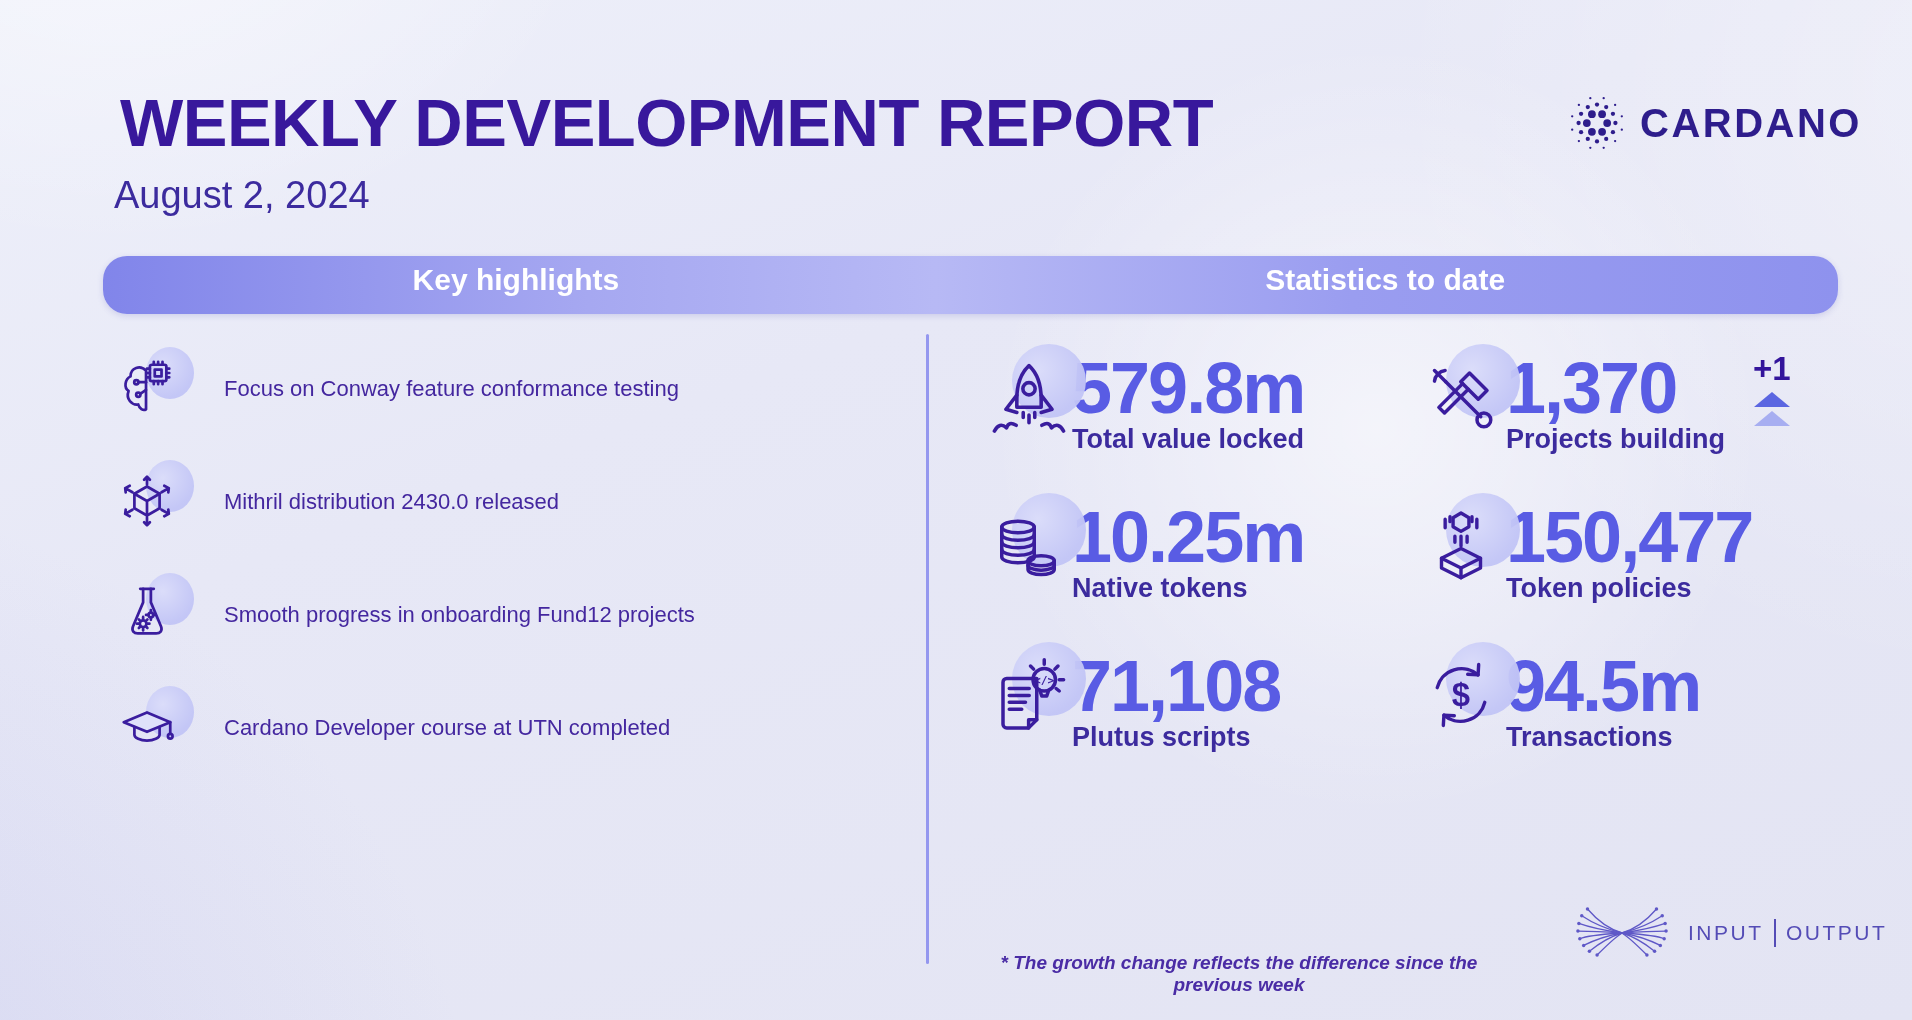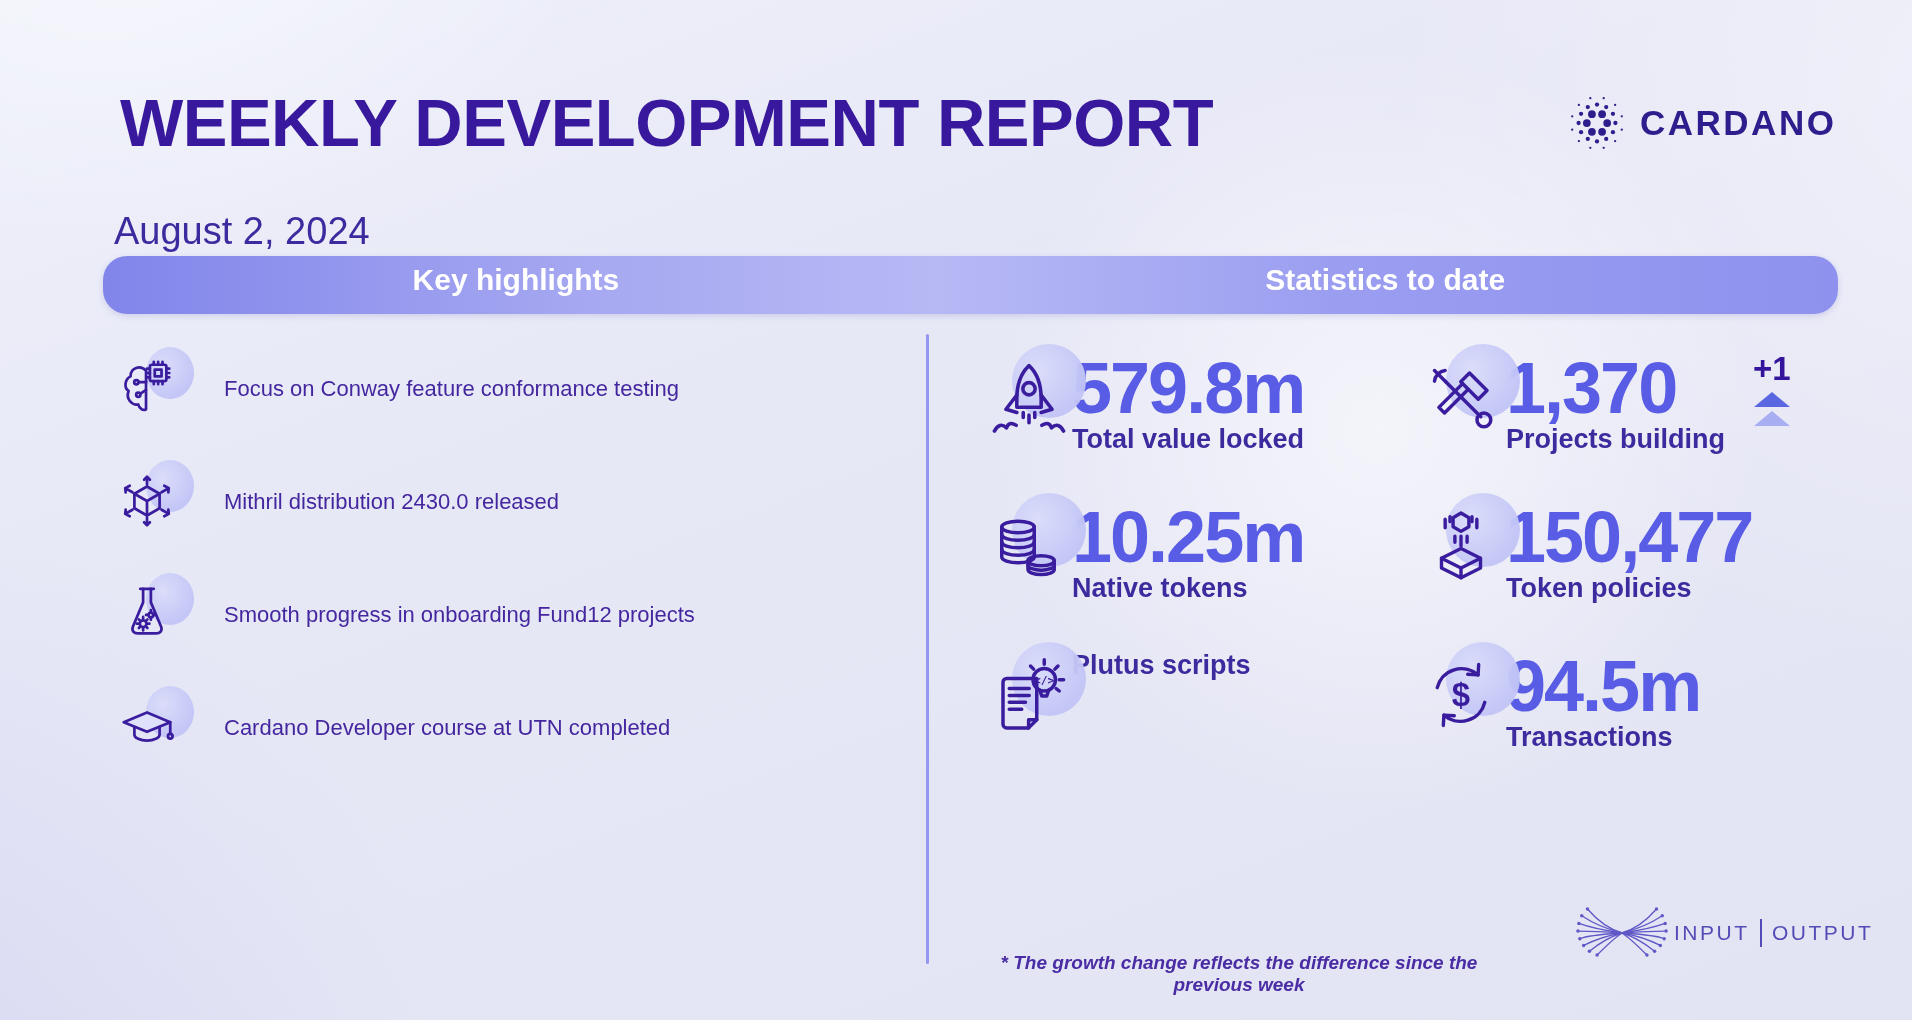--- a/index.html
+++ b/index.html
@@ -7,23 +7,23 @@
     position:relative;width:1912px;height:1020px;overflow:hidden;
     font-family:"Liberation Sans",sans-serif;
     background:
       radial-gradient(circle 540px at 72% 42%, rgba(255,255,255,0.55), rgba(255,255,255,0) 72%),
       radial-gradient(ellipse 820px 620px at 6% -12%, rgba(255,255,255,0.55), rgba(255,255,255,0) 60%),
       radial-gradient(circle 980px at 104% 8%, rgba(255,255,255,0.35), rgba(255,255,255,0) 62%),
       radial-gradient(circle 1150px at -12% 118%, rgba(168,171,232,0.28), rgba(255,255,255,0) 62%),
       linear-gradient(160deg,#eef0fa 0%,#e7e8f6 38%,#e3e4f3 100%);
   }
   .title{position:absolute;left:120px;top:84px;margin:0;font-size:67px;font-weight:bold;letter-spacing:-0.5px;color:#38189c;}
-  .date{position:absolute;left:114px;top:174px;font-size:38px;color:#3c2b9e;margin-top:36px;}
+  .date{position:absolute;left:114px;top:174px;font-size:38px;color:#3c2b9e;}
   .cardano-logo{position:absolute;left:1566px;top:92px;display:flex;align-items:center;gap:12px;}
-  .cardano-word{font-size:35px;font-weight:bold;letter-spacing:2.5px;color:#2e1d8c;}
+  .cardano-word{font-size:40px;font-weight:bold;letter-spacing:2.5px;color:#2e1d8c;}
 
   .section-bar{position:absolute;left:103px;top:256px;width:1735px;height:58px;border-radius:24px;
     background:linear-gradient(90deg,#8185ea 0%,#a6a8f1 28%,#b7b9f5 48%,#9a9df0 72%,#8e92ee 100%);
     box-shadow:0 2px 6px rgba(80,80,180,0.18);}
   .bar-label{position:absolute;top:0;line-height:47px;font-size:30px;font-weight:bold;color:#ffffff;transform:translateX(-50%);white-space:nowrap;}
   .bar-label.left{left:23.8%;}
   .bar-label.right{left:73.9%;}
 
   .divider{position:absolute;left:926px;top:334px;width:3px;height:630px;border-radius:2px;background:#9497ef;}
 
@@ -42,21 +42,21 @@
   .sicon .blob{width:74px;height:74px;right:-14px;top:-12px;}
   .svalue{font-size:72px;font-weight:bold;color:#595ce4;line-height:1.0;letter-spacing:-2px;}
   .slabel{font-size:27px;font-weight:bold;color:#3c2b9e;margin-top:0;}
   .growth{display:flex;flex-direction:column;align-items:center;margin-left:28px;}
   .growth-value{font-size:33px;font-weight:bold;color:#33149b;line-height:1;}
   .tri{width:0;height:0;border-left:18px solid transparent;border-right:18px solid transparent;border-bottom:15px solid #5b66e1;margin-top:7px;}
   .tri.light{border-bottom-color:#a7aef1;margin-top:4px;}
 
   .footnote{position:absolute;left:985px;top:952px;width:490px;text-align:center;font-size:19px;font-style:italic;font-weight:bold;color:#4a2ca5;margin-left:9px;}
 
-  .io-logo{position:absolute;left:1576px;top:902px;display:flex;align-items:center;gap:6px;}
+  .io-logo{position:absolute;left:1576px;top:902px;display:flex;align-items:center;gap:20px;}
   .io-text{display:flex;align-items:center;gap:10px;font-size:21px;letter-spacing:2.5px;color:#544cb6;}
   .io-sep{width:2.5px;height:28px;background:#544cb6;}
 
   .oicon{stroke:#3a1d9e;fill:none;stroke-width:2.8;stroke-linecap:round;stroke-linejoin:round;}
   .io-svg path{stroke:#5f58c7;fill:none;stroke-width:1.4;}
 </style>
 </head>
 <body>
 
 <div class="canvas">
@@ -256,20 +256,21 @@
           <path d="M12 21 C12 19.3 13.3 18 15 18 H39 V51 L32.5 57.5 H15 C13.3 57.5 12 56.2 12 54.5 Z"></path>
           <path d="M39 51 H32.5 V57.5"></path>
           <path d="M17 26 H33 M17 31.5 H33 M17 37 H30 M17 42.5 H27"></path>
           <circle cx="45" cy="19" r="9"></circle>
           <path d="M41.5 27.5 L43 32 H47 L48.5 27.5"></path>
           <path d="M45 6.5 V3 M53.5 10.5 L56 8 M36.5 10.5 L34 8 M57 19 H60.5 M54.5 26 L57 28"></path>
           <text x="45" y="22.5" font-size="9" text-anchor="middle" fill="#3a1d9e" stroke="none" font-weight="bold" font-family="'DejaVu Sans Mono', monospace">&lt;/&gt;</text>
         </svg>
       </span>
       <div>
+        <div class="svalue">71,108</div>
         <div class="slabel">Plutus scripts</div>
       </div>
     </div>
 
     <div class="stat">
       <span class="sicon">
           <span class="blob"></span>
         <svg class="oicon" viewBox="0 0 64 64" width="78" height="78">
           <path d="M12.5 26 A20.5 20.5 0 0 1 46 15.5"></path>
           <path d="M46.5 7 L46 15.5 L37.5 15"></path>

